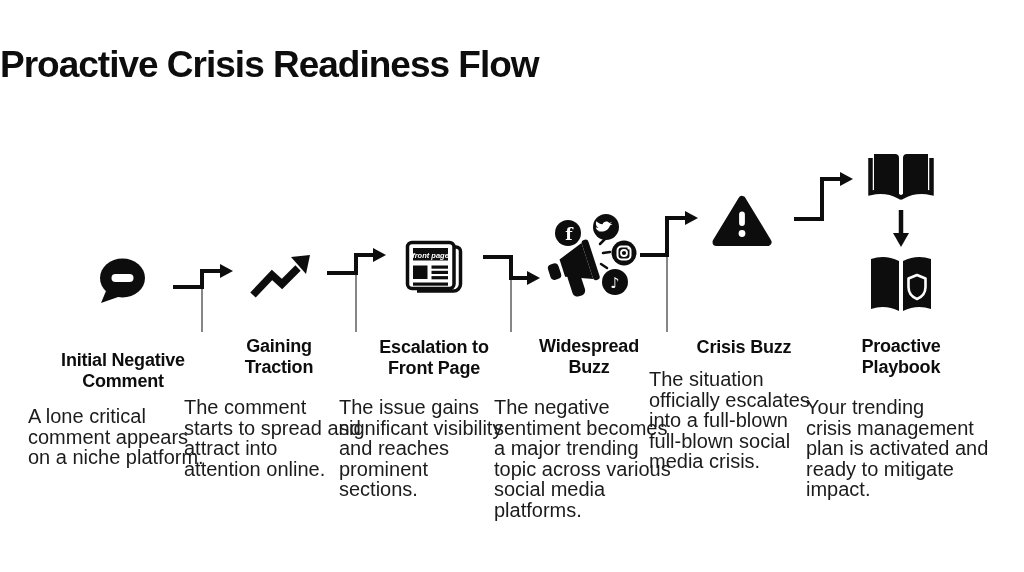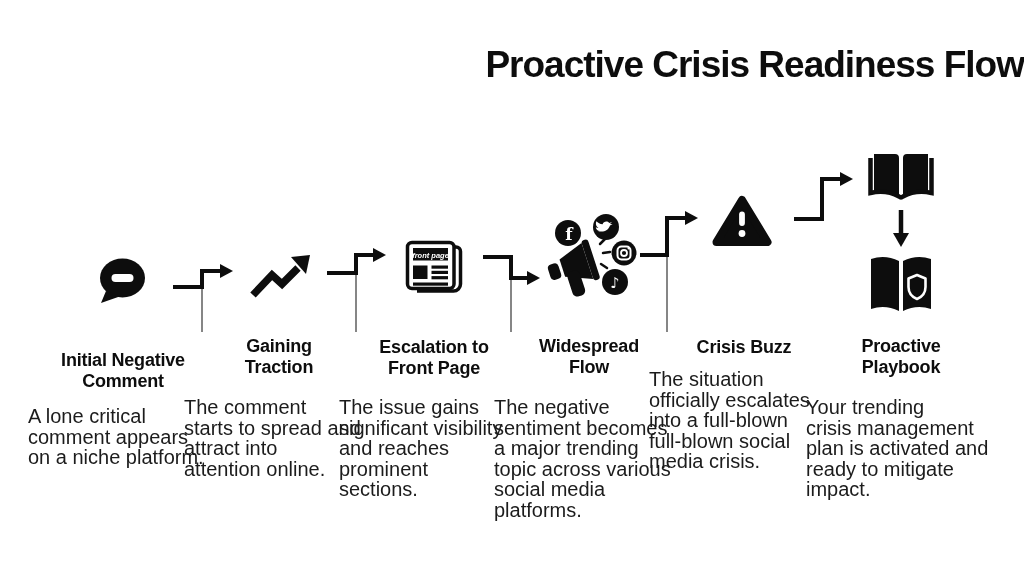--- a/index.html
+++ b/index.html
@@ -2,21 +2,21 @@
 <html><head>
 <meta charset="utf-8">
 <style>
   html,body{margin:0;padding:0;background:#fff;}
   .canvas{
     position:relative;width:1024px;height:572px;background:#ffffff;
     overflow:hidden;font-family:"Liberation Sans","DejaVu Sans",sans-serif;
   }
   .main-title{
     position:absolute;top:44px;left:0;width:100%;
-    text-align:right;font-size:37px;font-weight:700;letter-spacing:-1px;
+    text-align:left;font-size:37px;font-weight:700;letter-spacing:-1px;
     color:#0d0d0d;
   }
   .stage-title{
     position:absolute;width:190px;text-align:center;white-space:pre-line;
     font-size:18px;font-weight:700;line-height:21px;letter-spacing:-0.2px;
     color:#0d0d0d;
   }
   .stage-desc{
     position:absolute;width:190px;text-align:left;white-space:pre-line;
     font-size:20px;font-weight:400;line-height:20.5px;color:#1c1c1c;
@@ -139,21 +139,21 @@
         <circle cx="84" cy="45" r="3" fill="none" stroke="#fff" stroke-width="1.8"></circle>
         <circle cx="88.6" cy="40.4" r="1.1" fill="#fff"></circle>
       </g>
 
       <g>
         <circle cx="75" cy="74" r="13" fill="#0d0d0d"></circle>
         <text x="75" y="80" text-anchor="middle" font-family="'DejaVu Sans',sans-serif" font-size="15" font-weight="bold" fill="#fff">♪</text>
       </g>
     </svg>
     <div class="stage-title" style="left:494px;top:336px">Widespread
-Flow</div>
+Buzz</div>
     <div class="stage-desc" style="left:494px;top:397px">The negative
 sentiment becomes
 a major trending
 topic across various
 social media
 platforms.</div>
   </div>
 
   <div>
     <svg class="abs" style="left:712px;top:194px" width="60" height="54" viewBox="0 0 60 54">

